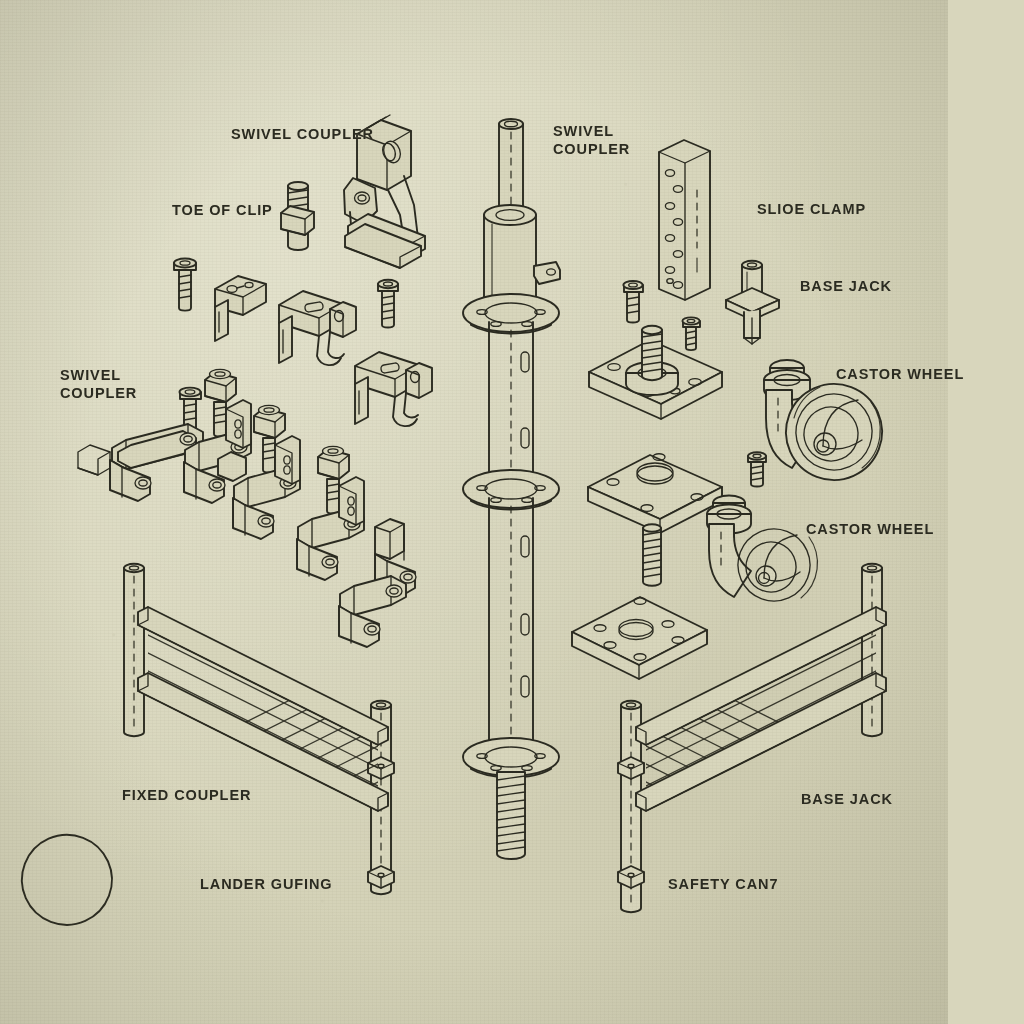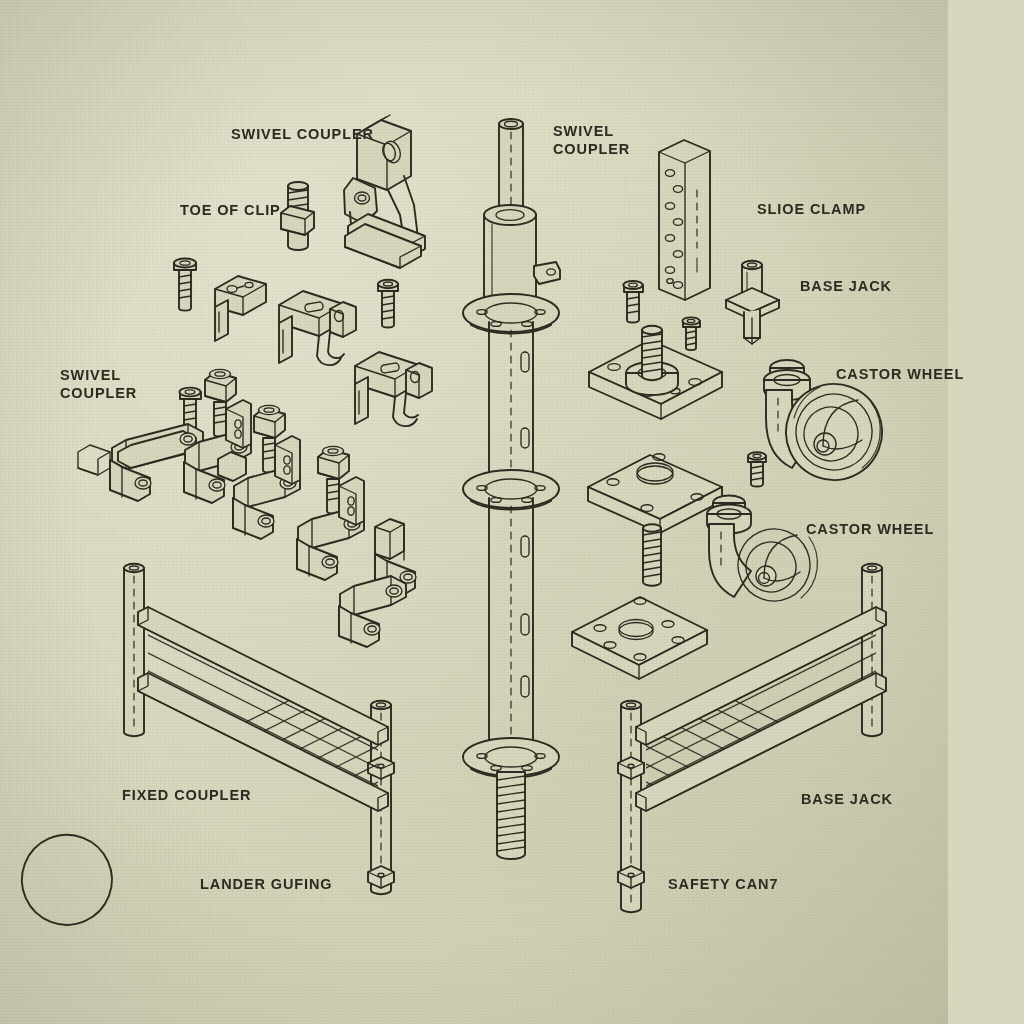--- a/index.html
+++ b/index.html
@@ -685,21 +685,21 @@
     <path class="lnT" d="M876,673 L876,686 L886,691"></path>
   </g>
 
 </svg>
 
 <div id="grain"></div>
 <div id="vignette"></div>
 
 <div id="labels">
       <div class="lbl" style="left: 231px; top: 126px;">SWIVEL COUPLER</div>
-      <div class="lbl" style="left: 180px; top: 202px; text-align: center;">TOE OF CLIP</div>
+      <div class="lbl" style="left: 172px; top: 202px; text-align: center;">TOE OF CLIP</div>
       <div class="lbl" style="left: 60px; top: 367px;">SWIVEL
 COUPLER</div>
       <div class="lbl" style="left: 122px; top: 787px; text-align: right;">FIXED COUPLER</div>
       <div class="lbl" style="left: 200px; top: 876px;">LANDER GUFING</div>
       <div class="lbl" style="left: 553px; top: 123px;">SWIVEL
 COUPLER</div>
       <div class="lbl" style="left: 757px; top: 201px;">SLIOE CLAMP</div>
       <div class="lbl" style="left: 800px; top: 278px;">BASE JACK</div>
       <div class="lbl" style="left: 836px; top: 366px;">CASTOR WHEEL</div>
       <div class="lbl" style="left: 806px; top: 521px;">CASTOR WHEEL</div>

